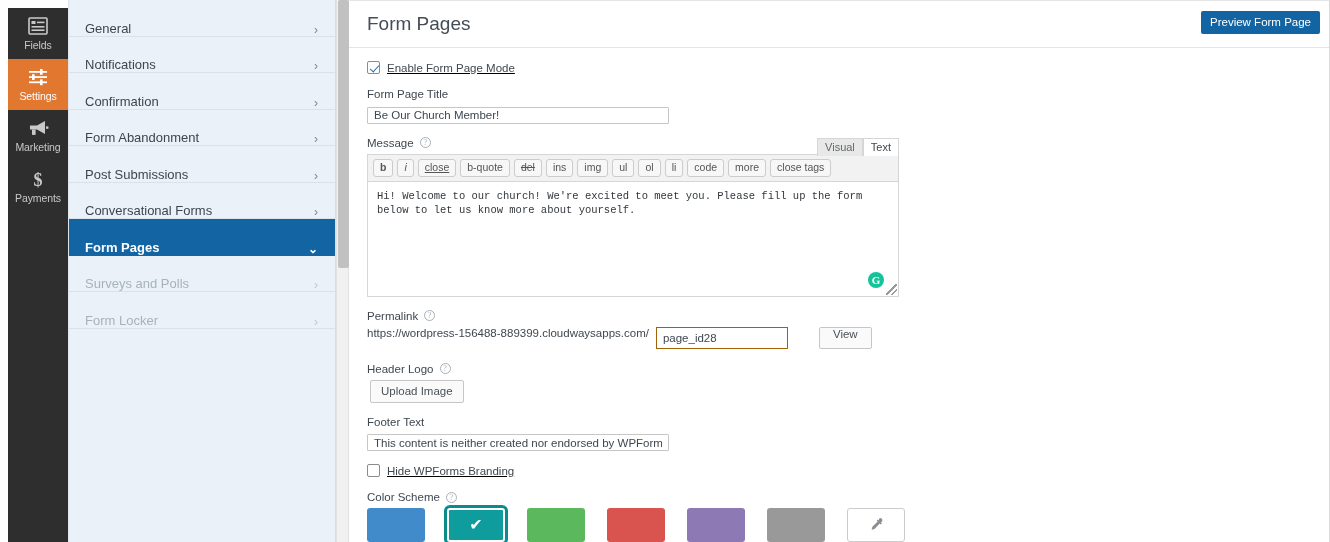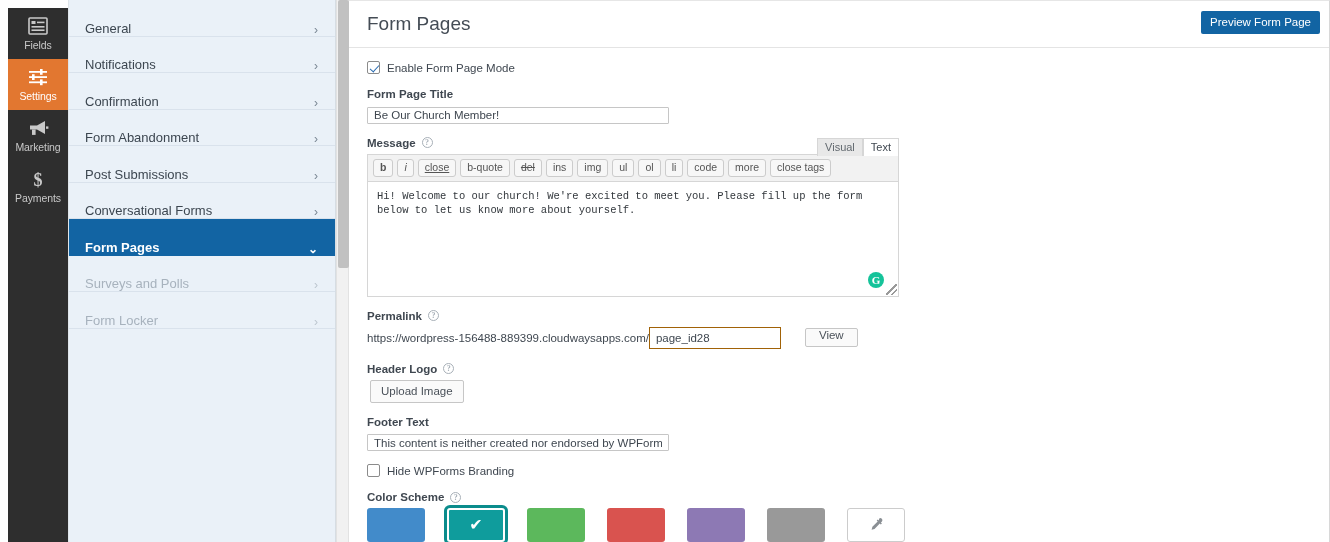--- a/index.html
+++ b/index.html
@@ -134,20 +134,21 @@
     white-space: nowrap;
   }
 
   .body-area { padding: 13px 18px 0 18px; position: relative; }
 
   .chk-row {
     display: flex;
     align-items: center;
     gap: 7px;
     margin-bottom: 14px;
+    text-decoration: underline;
   }
   .chk {
     width: 13px; height: 13px;
     border: 1px solid #8b8b8b;
     background: #fff;
     border-radius: 2px;
     position: relative;
     flex: 0 0 13px;
     cursor: pointer;
   }
@@ -162,21 +163,20 @@
   }
   .chk-label { font-size: 11.5px; color: #3f4750; }
 
   .field-label {
     font-size: 11.5px;
     color: #3f4750;
     margin-bottom: 5px;
     display: flex;
     align-items: center;
     gap: 6px;
-    font-weight: bold;
   }
   .help-icon {
     width: 11px; height: 11px;
     border-radius: 50%;
     border: 1px solid #a8b0b8;
     color: #a8b0b8;
     font-size: 8px;
     line-height: 9px;
     text-align: center;
     cursor: pointer;
@@ -273,22 +273,21 @@
     width: 11px; height: 11px;
     cursor: nwse-resize;
     background:
       linear-gradient(135deg, transparent 45%, #9a9a9a 45%, #9a9a9a 55%, transparent 55%),
       linear-gradient(135deg, transparent 70%, #9a9a9a 70%, #9a9a9a 80%, transparent 80%);
   }
 
   
   .permalink-row {
     display: flex;
-    align-items: center;
-    gap: 0;
+    gap: 7px;
     margin-bottom: 14px;
   }
   .permalink-base {
     font-size: 11.5px;
     color: #3f4750;
     white-space: nowrap;
   }
   .permalink-slug {
     width: 132px;
     height: 22px;

